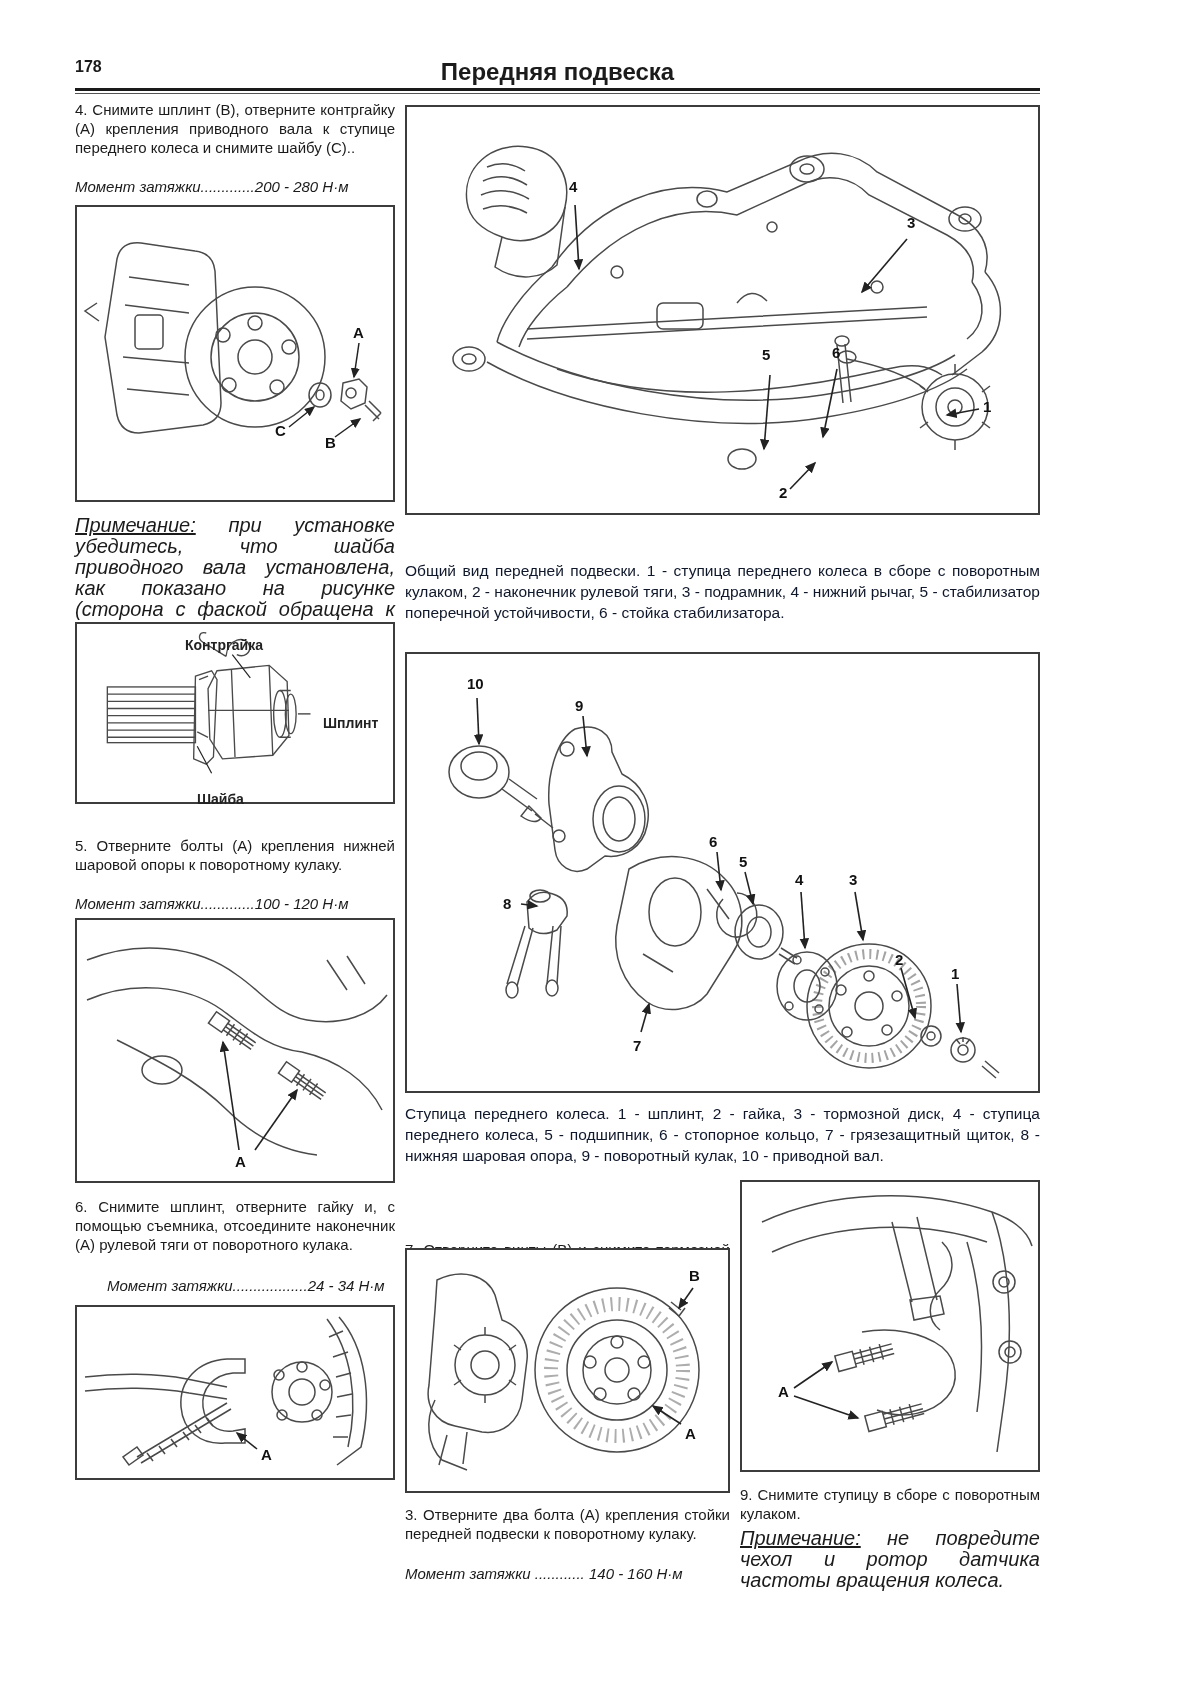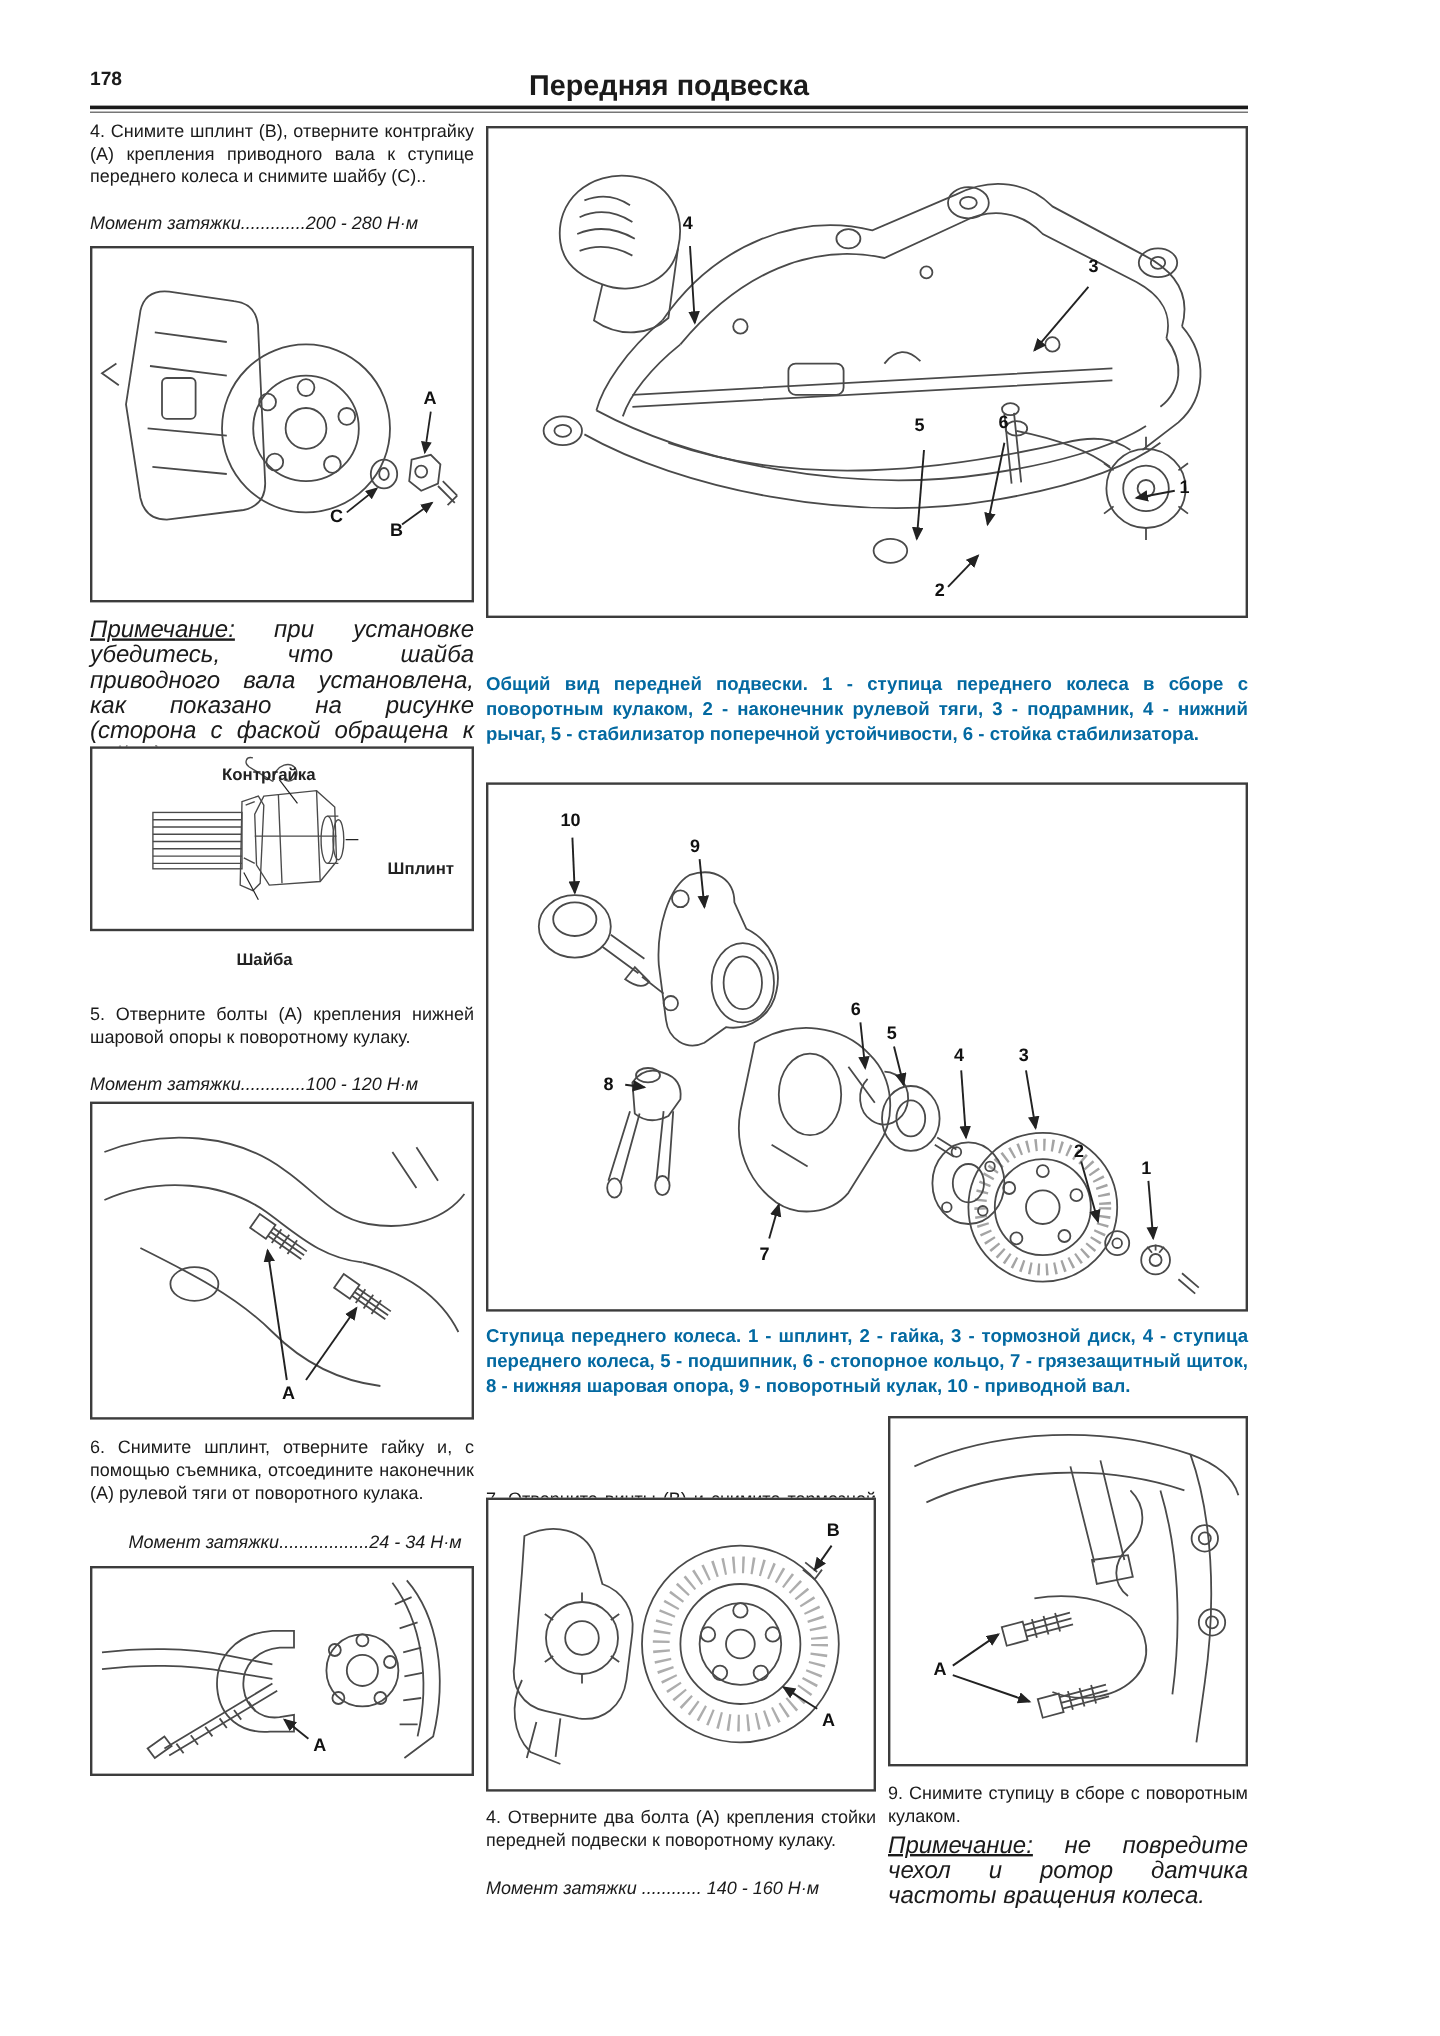--- a/index.html
+++ b/index.html
@@ -6,21 +6,21 @@
   body{
     width:1200px;height:1697px;background:#ffffff;position:relative;
     font-family:"Liberation Sans", sans-serif;color:#1b1b1b;
     -webkit-font-smoothing:antialiased;
   }
   .abs{position:absolute;}
   .para{font-size:15px;line-height:19px;text-align:justify;}
   .torque{font-size:15px;font-style:italic;white-space:nowrap;}
   .note{font-size:20px;font-style:italic;line-height:21px;text-align:justify;}
   .note .nlabel{text-decoration:underline;}
-  .capt{font-size:15.5px;font-weight:bold;line-height:21px;text-align:justify;color:#0369a1;}
+  .capt{font-size:15.5px;font-weight:normal;line-height:21px;text-align:justify;color:#0f172a;}
   .figframe{border:2px solid #3c3c3c;background:#fff;box-sizing:border-box;position:absolute;}
   .figframe svg{display:block;width:100%;height:100%;}
   .callout{position:absolute;font-weight:bold;font-size:15px;color:#111;line-height:15px;}
   .plabel{position:absolute;font-size:14px;color:#222;line-height:14px;}
   .pagenum{font-size:16px;font-weight:bold;}
   .headtitle{font-size:24px;font-weight:bold;text-align:center;}
   .rule-thick{height:3px;background:#1a1a1a;}
   .rule-thin{height:1px;background:#555;}
 </style>
 </head>
@@ -68,21 +68,21 @@
   </svg>
   <span class="callout" style="left:276px;top:118px;">A</span>
   <span class="callout" style="left:198px;top:216px;">C</span>
   <span class="callout" style="left:248px;top:228px;">B</span>
 </div>
 
 <p class="abs note" style="left:75px;top:515px;width:320px;margin:0;">
   <span class="nlabel">Примечание:</span><span> при установке убедитесь, что шайба приводного вала установлена, как показано на рисунке (сторона с фаской обращена к гайке).</span>
 </p>
 
-<div class="figframe" style="left:75px;top:622px;width:320px;height:154px;">
+<div class="figframe" style="left:75px;top:622px;width:320px;height:182px;">
   <svg viewBox="0 0 316 198">
     <g stroke="#4a4a4a" fill="none" stroke-width="1.5">
       <rect x="16" y="70" width="98" height="62"></rect>
       <path d="M16,78 h98 M16,86 h98 M16,94 h98 M16,102 h98 M16,110 h98 M16,118 h98 M16,126 h98"></path>
       <path d="M114,58 l18,-6 6,10 -4,86 -8,8 -14,-6 Z"></path>
       <path d="M118,62 l10,-4 M116,120 l12,6"></path>
       <path d="M138,52 L196,46 L216,64 L218,124 L200,146 L144,150 L130,128 L128,72 Z"></path>
       <path d="M128,96 h90 M154,50 L158,148 M196,46 L200,146"></path>
       <path d="M148,36 C150,16 170,12 174,24 C176,32 168,38 160,34 M148,36 L122,20 C116,16 118,8 126,10"></path>
       <ellipse cx="208" cy="100" rx="7" ry="26"></ellipse>
@@ -336,21 +336,21 @@
     </g>
     <g stroke="#222" stroke-width="1.6" fill="none">
       <path d="M286,38 L272,58" marker-end="url(#ae)"></path>
       <path d="M274,174 L246,156" marker-end="url(#ae)"></path>
     </g>
   </svg>
   <span class="callout" style="left:282px;top:18px;">B</span>
   <span class="callout" style="left:278px;top:176px;">A</span>
 </div>
 
-<div class="abs para" style="left:405px;top:1505px;width:325px;">4. Отверните два болта (A) крепления стойки передней подвески к поворотному кулаку.</div>
+<div class="abs para" style="left:405px;top:1505px;width:325px;">3. Отверните два болта (A) крепления стойки передней подвески к поворотному кулаку.</div>
 <div class="abs torque" style="left:405px;top:1565px;width:325px;">Момент затяжки ............ 140 - 160 Н·м</div>
 
 <div class="figframe" style="left:740px;top:1180px;width:300px;height:292px;">
   <svg viewBox="0 0 296 288">
     <defs>
         <marker id="af" markerWidth="8" markerHeight="8" refX="6" refY="3" orient="auto">
           <path d="M0,0L7,3L0,6Z" fill="#222"></path>
         </marker>
       </defs>
     <g stroke="#4a4a4a" fill="none" stroke-width="1.5">

